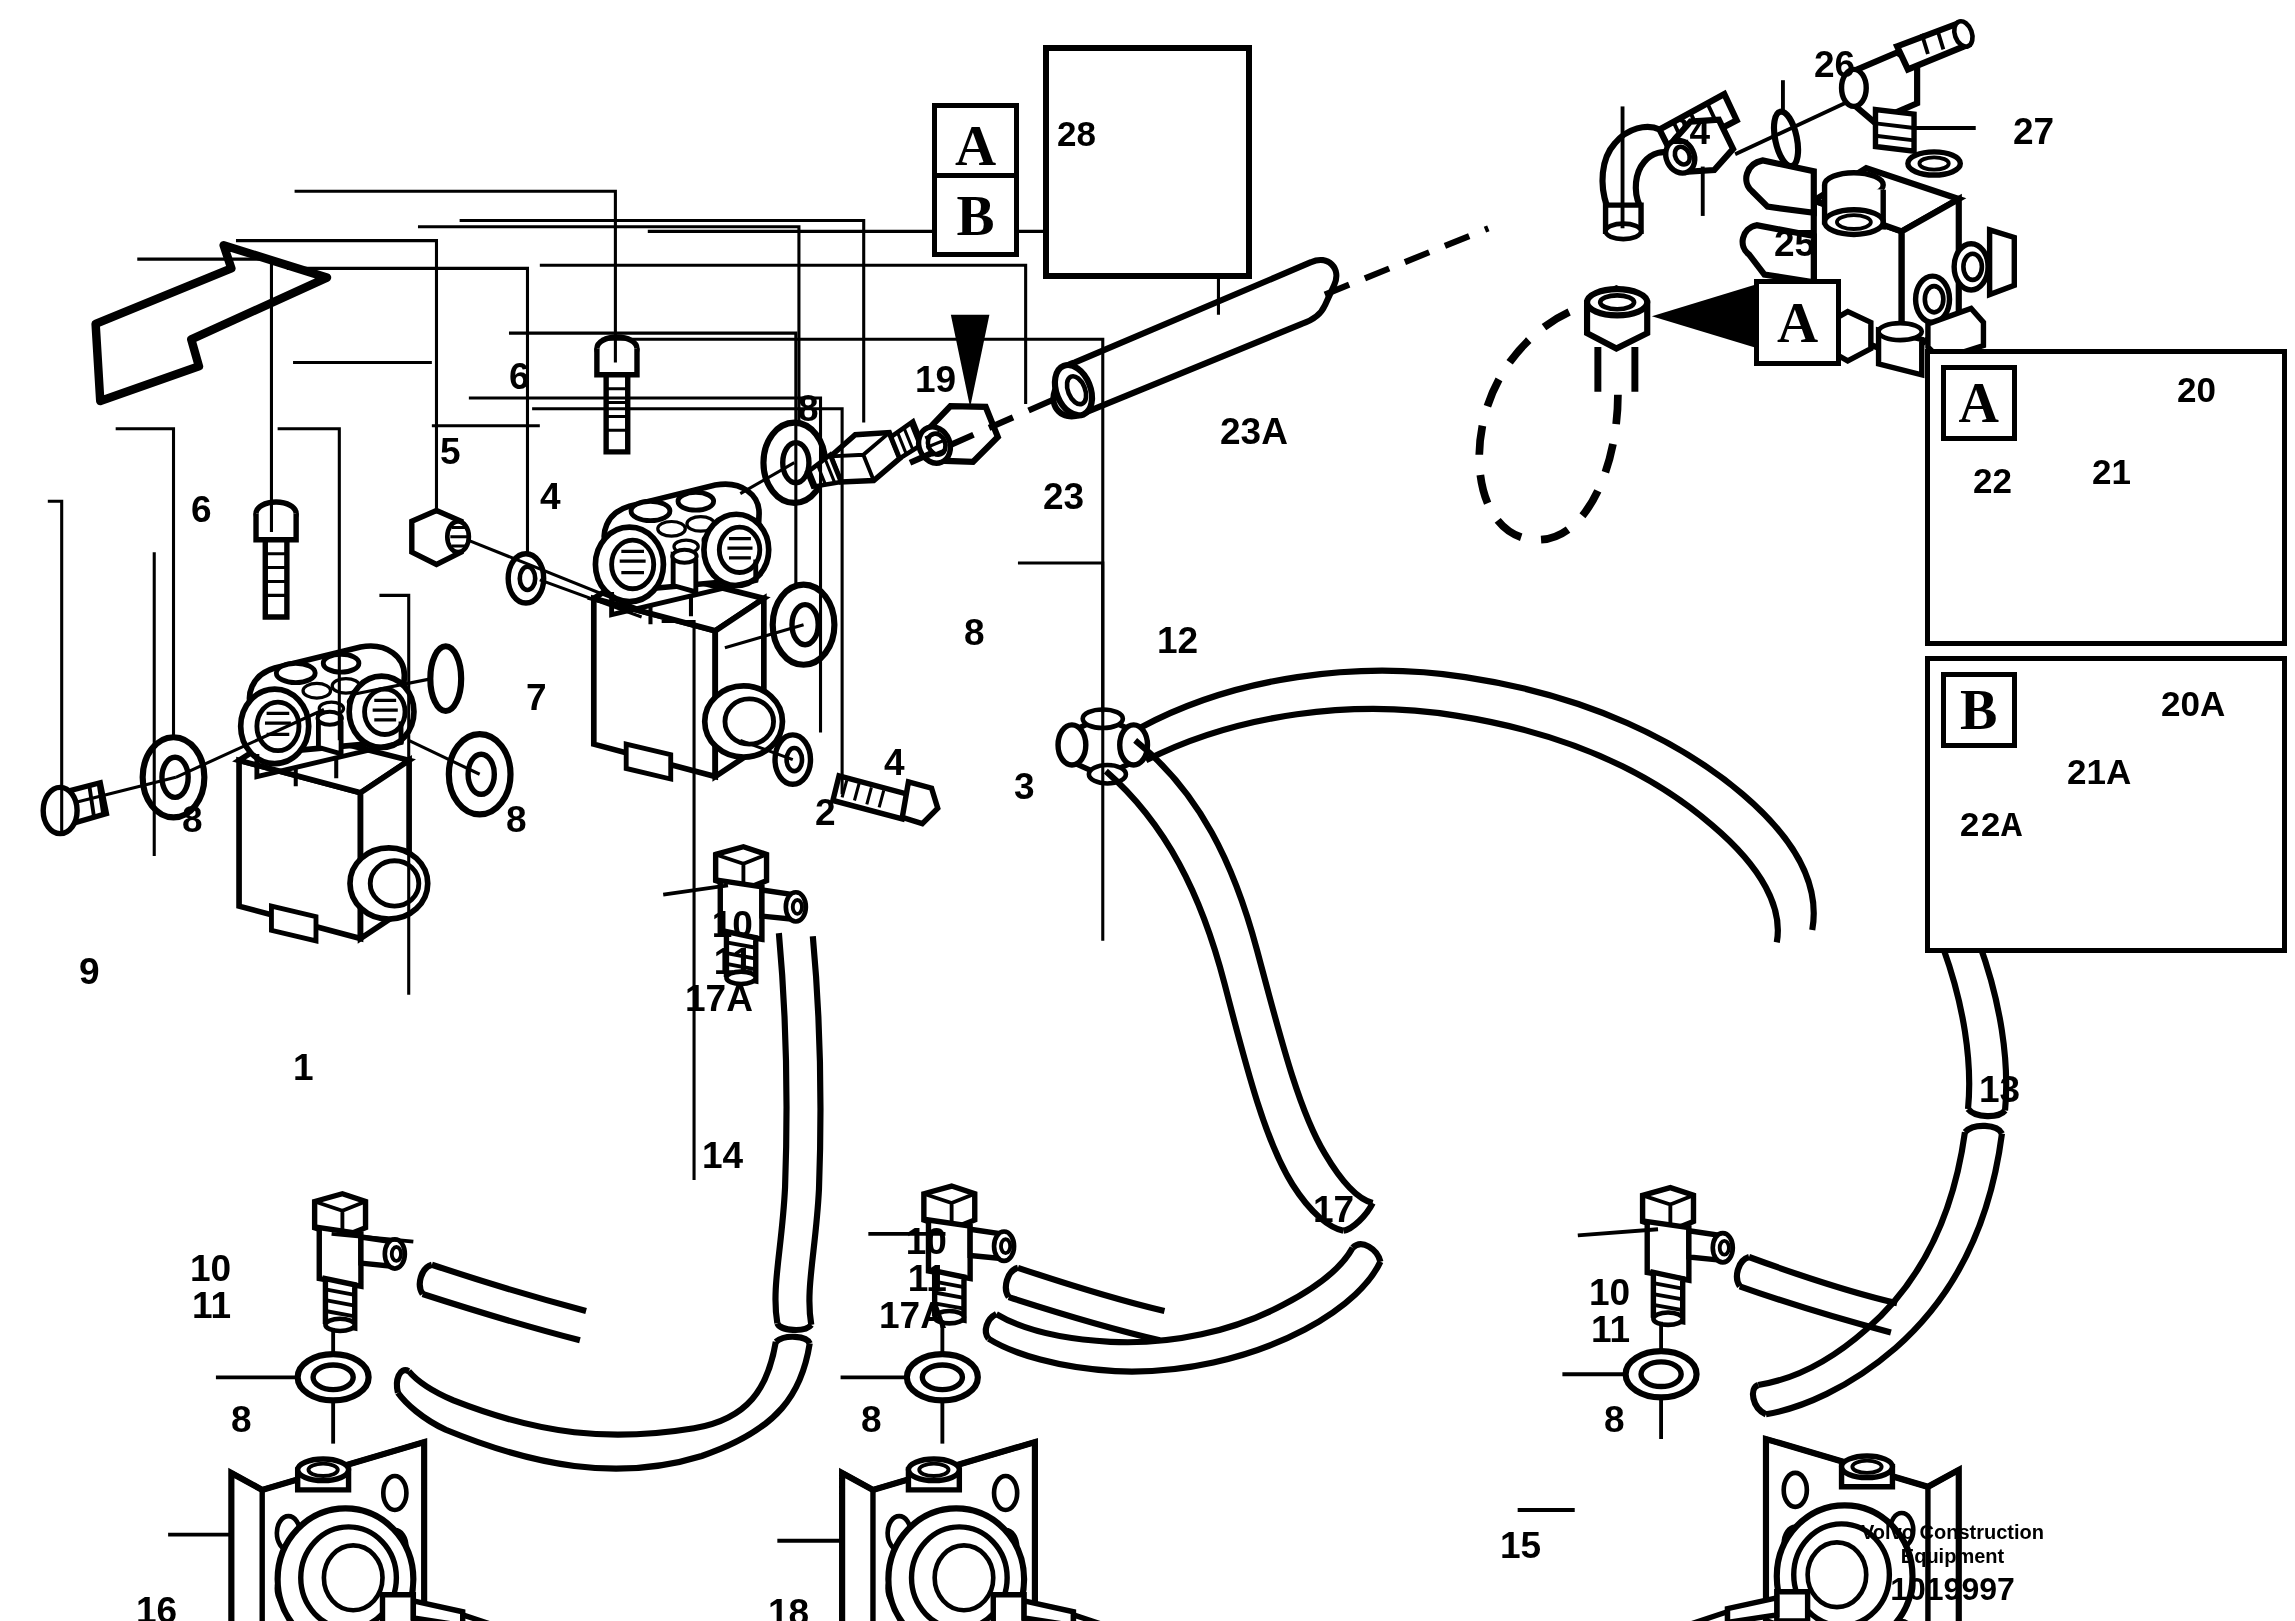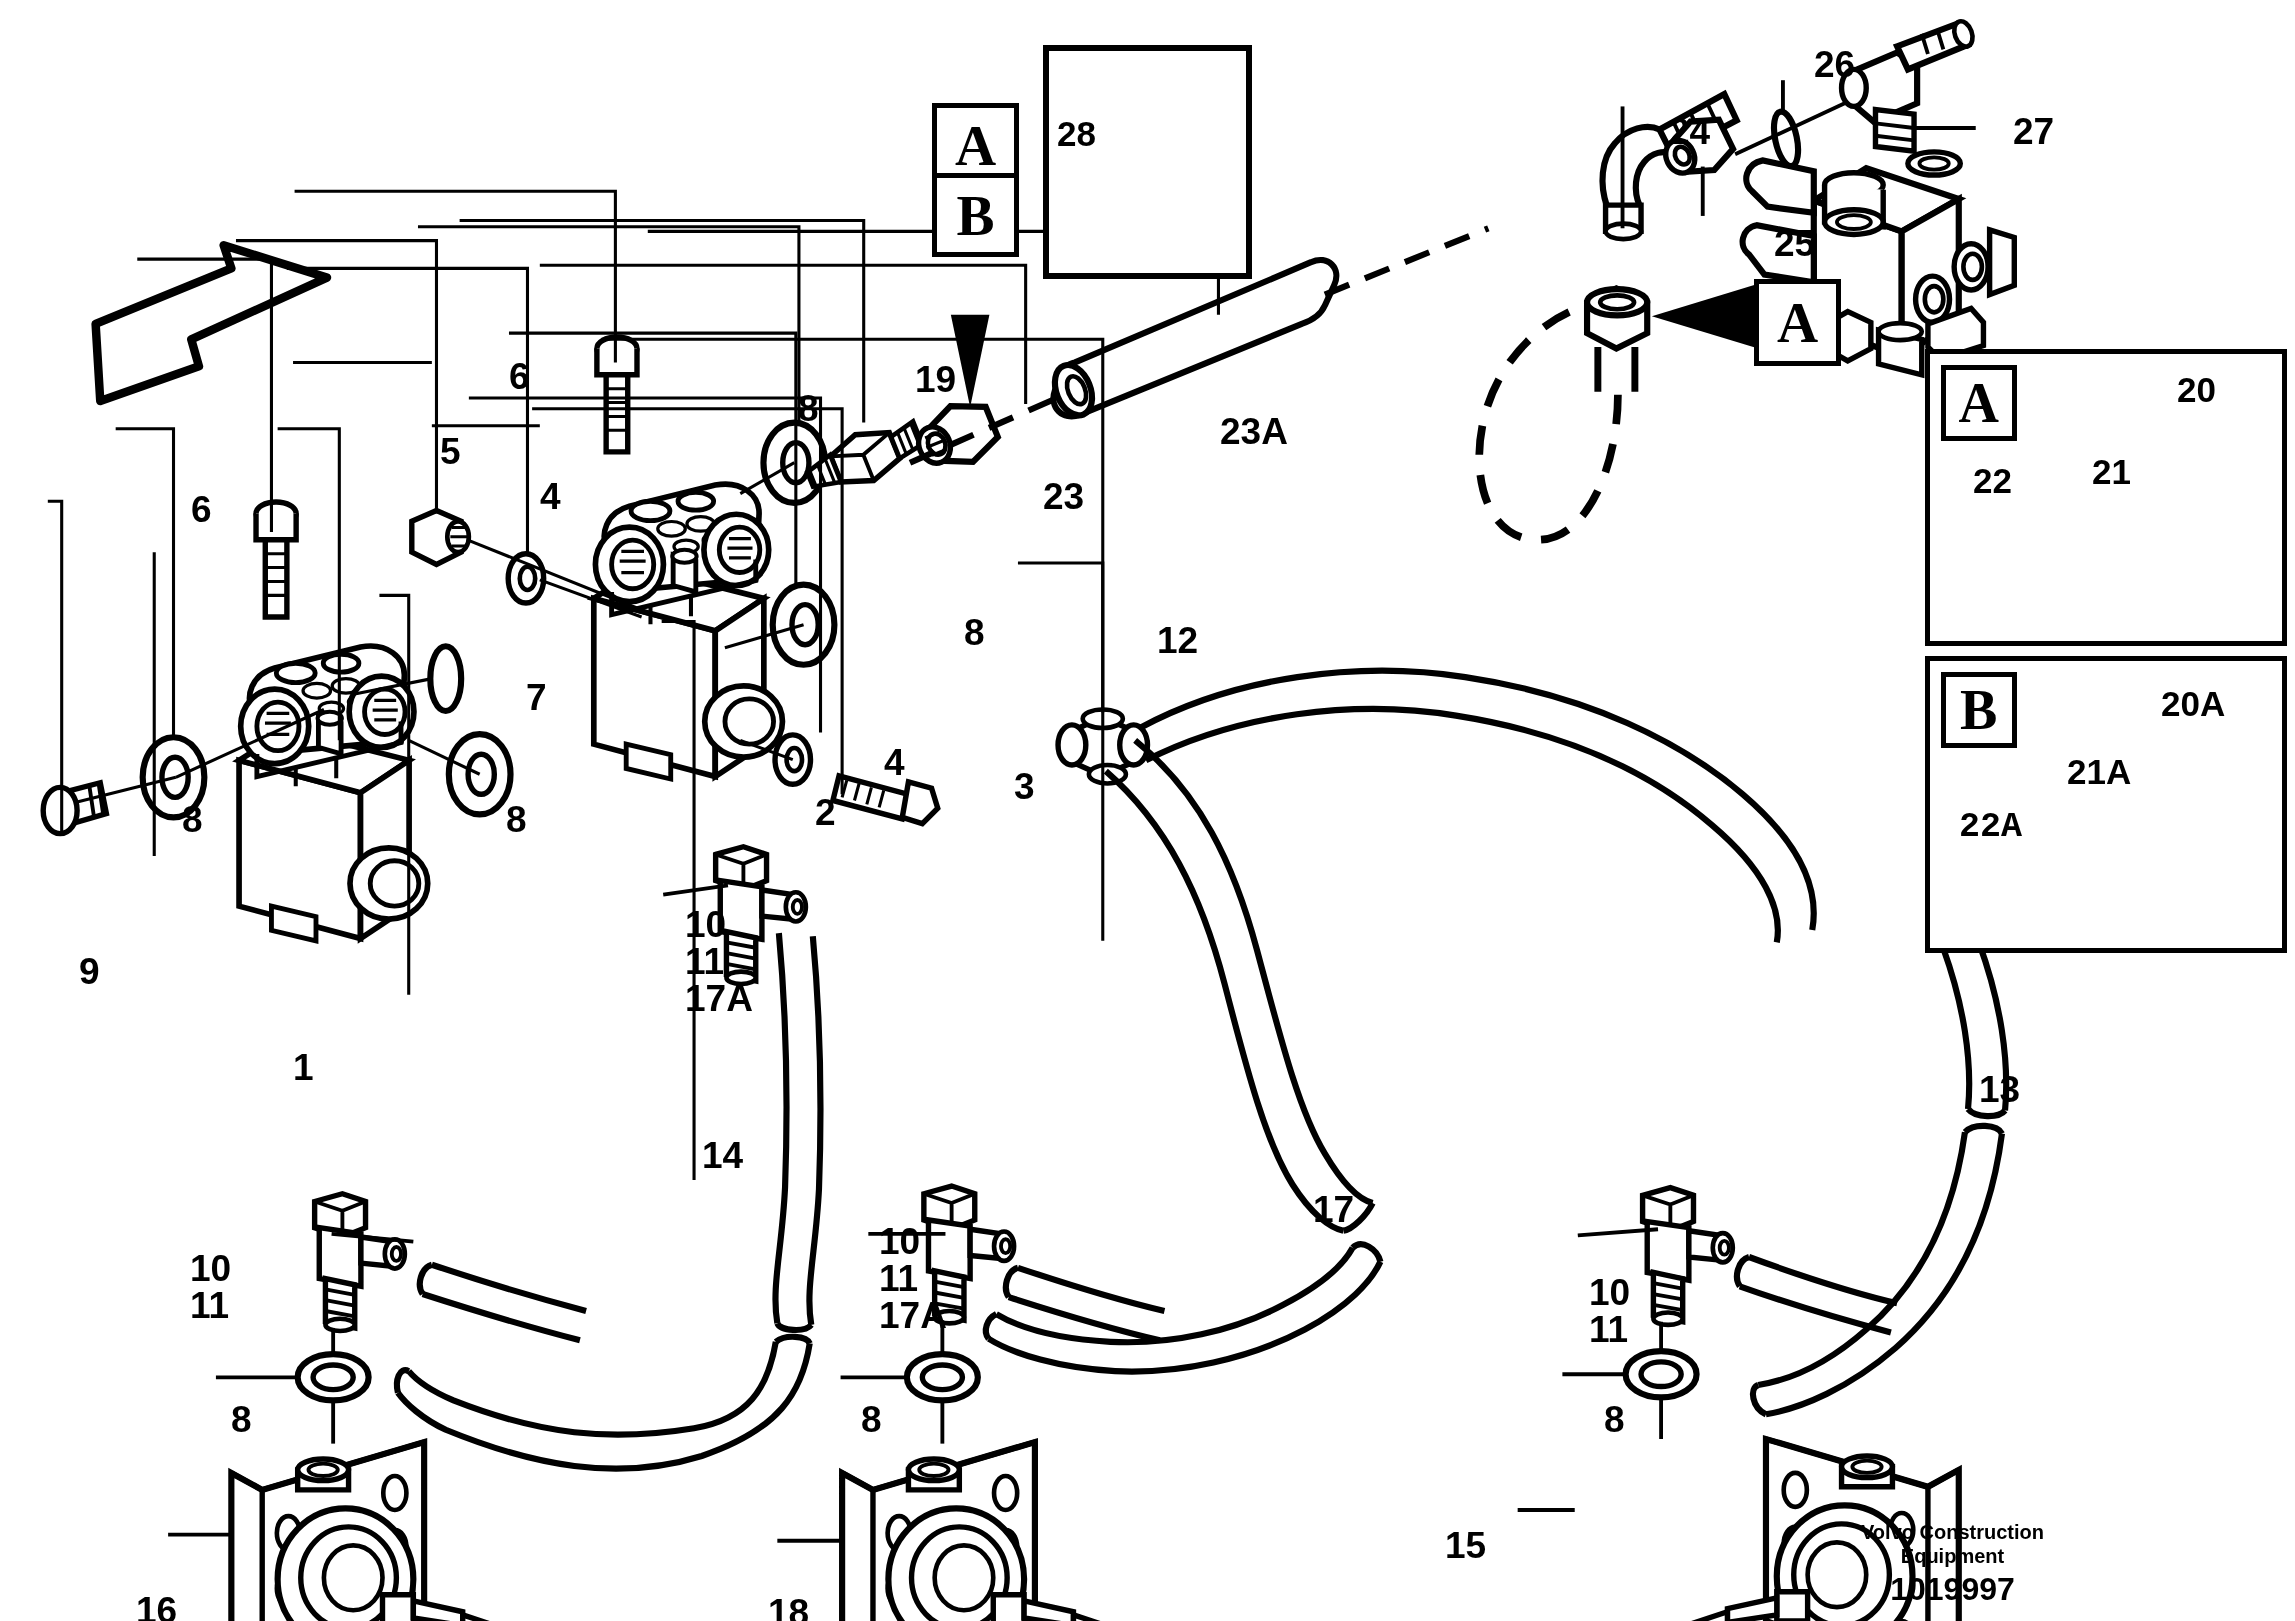--- a/index.html
+++ b/index.html
@@ -1,20 +1,20 @@
 <!DOCTYPE html>
 <html style="font-size:12.3px"><head>
 <meta charset="utf-8">
 <style>
   html,body{margin:0;padding:0;background:#ffffff;}
   body{font-family:"Liberation Sans", sans-serif;}
   #sheet{position:relative;width:2295px;height:1621px;background:#fff;overflow:hidden;}
   svg#art{position:absolute;left:0;top:0;width:2295px;height:1621px;}
   .cal{position:absolute;font-family:"Liberation Sans", sans-serif;font-weight:bold;color:#000;
-       font-size:35px;line-height:1.0;white-space:pre;}
+       font-size:35px;line-height:1.0;white-space:pre;text-align:right;}
   .cal.big{font-size:37px;}
   .boxlabel{position:absolute;border:5.4px solid #000;background:#fff;display:flex;
             align-items:center;justify-content:center;font-weight:bold;font-size:57px;
             font-family:"Liberation Serif", serif;color:#000;}
   .detailbox{position:absolute;border:5.4px solid #000;background:#fff;}
   .dbtag{position:absolute;left:10.8px;top:10.8px;width:66px;height:66px;border:5.4px solid #000;
          background:#fff;display:flex;align-items:center;justify-content:center;
          font-family:"Liberation Serif", serif;font-weight:bold;font-size:56px;color:#000;}
   .tiebox{position:absolute;border:6.2px solid #000;background:#fff;}
   #footer{position:absolute;text-align:center;color:#000;}
@@ -550,21 +550,21 @@
       <div class="cal big" style="left: 1157px; top: 622px; z-index: 5;">12</div>
       <div class="cal big" style="left: 182px; top: 801px; z-index: 5;">8</div>
       <div class="cal big" style="left: 506px; top: 801px; z-index: 5;">8</div>
       <div class="cal big" style="left: 79px; top: 953px; z-index: 5;">9</div>
       <div class="cal big" style="left: 293px; top: 1049px; z-index: 5;">1</div>
       <div class="cal big" style="left: 1979px; top: 1071px; z-index: 5;">13</div>
       <div class="cal big" style="left: 702px; top: 1137px; z-index: 5;">14</div>
       <div class="cal big" style="left: 1265px; top: 1191px; z-index: 5; margin-left: 48px;">17</div>
       <div class="cal big" style="left: 136px; top: 1580px; z-index: 5; margin-top: 12px;">16</div>
       <div class="cal big" style="left: 768px; top: 1594px; z-index: 5;">18</div>
-      <div class="cal big" style="left: 1445px; top: 1527px; z-index: 5;">15</div>
+      <div class="cal big" style="left: 1500px; top: 1527px; z-index: 5;">15</div>
       <div class="cal big" style="left: 231px; top: 1401px; z-index: 5;">8</div>
       <div class="cal big" style="left: 861px; top: 1401px; z-index: 5;">8</div>
       <div class="cal big" style="left: 1604px; top: 1401px; z-index: 5;">8</div>
       <div class="cal big" style="left: 685px; top: 906px; z-index: 5;">10
 11
 17A</div>
       <div class="cal big" style="left: 190px; top: 1250px; z-index: 5;">10
 11</div>
       <div class="cal big" style="left: 879px; top: 1223px; z-index: 5;">10
 11

